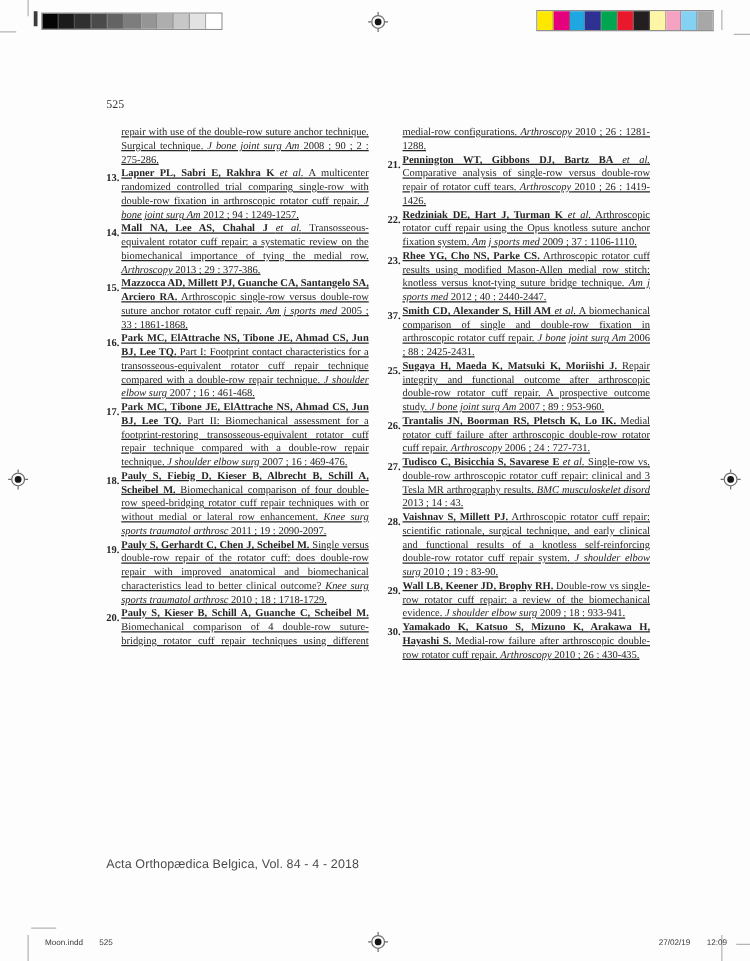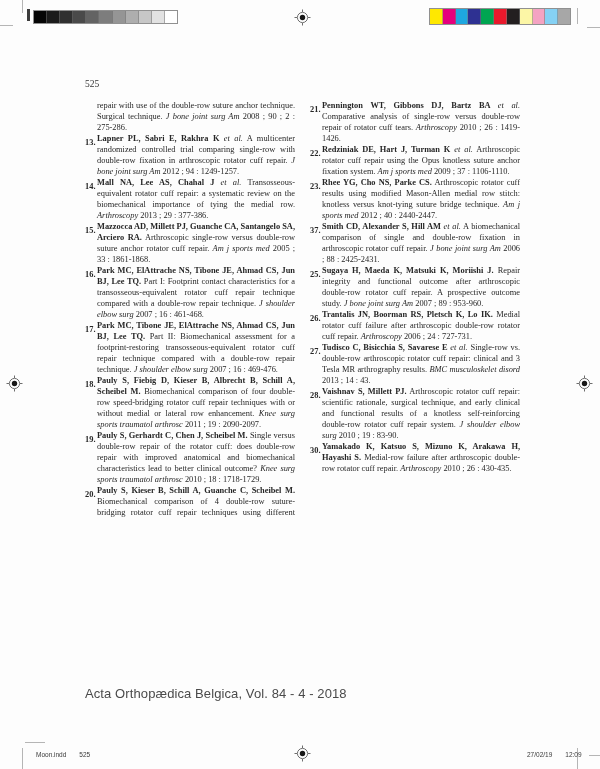--- a/index.html
+++ b/index.html
@@ -30,40 +30,40 @@
   #page-header { position:absolute; left:85px; top:79px; width:435px; height:14px; }
   #page-number { position:absolute; left:0; top:0; font-size:9.5px; color:#333; }
   #running-head {
     position:absolute; left:0; right:0; top:2px;
     text-align:center; font-size:7.3px; letter-spacing:1px; color:#3d3d3d;
   }
 
   
   #ref-columns {
     position:absolute; left:85px; top:100px; width:435px;
-    display:flex; gap:15px;
+    display:flex; gap:15px;text-decoration:underline;
   }
   .ref-col { width:210px; }
   .ref {
     position:relative; padding-left:12px;
     font-size:8.4px; line-height:11px;
     text-align:justify; text-justify:inter-word;
     color:#262626;
   }
   .ref .num { position:absolute; left:0; top:4px; font-weight:bold; }
   .seg-bold { font-weight:bold; }
   .seg-italic { font-style:italic; }
   
   .ref-col.left .ref:last-child { text-align-last:justify; }
 
   
   #journal-footer {
     position:absolute; left:85px; top:686px;
     font-family:"Liberation Sans", sans-serif;
-    font-size:13px; color:#4a4a4a; letter-spacing:.1px;
+    font-size:10px; color:#4a4a4a; letter-spacing:.1px;
   }
 
   
   .slug {
     position:absolute; top:751px;
     font-family:"Liberation Sans", sans-serif;
     font-size:6.5px; color:#3a3a3a;
     display:flex; gap:13px; white-space:pre;
   }
   #slug-left  { left:36px; }
@@ -160,28 +160,30 @@
       <div class="ref"><span class="num">13.</span><span class="seg-bold">Lapner PL, Sabri E, Rakhra K </span><span class="seg-italic">et al.</span><span class="seg-normal"> A multicenter randomized controlled trial comparing single-row with double-row fixation in arthroscopic rotator cuff repair. </span><span class="seg-italic">J bone joint surg Am</span><span class="seg-normal"> 2012 ; 94 : 1249-1257.</span></div>
       <div class="ref"><span class="num">14.</span><span class="seg-bold">Mall NA, Lee AS, Chahal J </span><span class="seg-italic">et al.</span><span class="seg-normal"> Transosseous-equivalent rotator cuff repair: a systematic review on the biomechanical importance of tying the medial row. </span><span class="seg-italic">Arthroscopy</span><span class="seg-normal"> 2013 ; 29 : 377-386.</span></div>
       <div class="ref"><span class="num">15.</span><span class="seg-bold">Mazzocca AD, Millett PJ, Guanche CA, Santangelo SA, Arciero RA.</span><span class="seg-normal"> Arthroscopic single-row versus double-row suture anchor rotator cuff repair. </span><span class="seg-italic">Am j sports med</span><span class="seg-normal"> 2005 ; 33 : 1861-1868.</span></div>
       <div class="ref"><span class="num">16.</span><span class="seg-bold">Park MC, ElAttrache NS, Tibone JE, Ahmad CS, Jun BJ, Lee TQ.</span><span class="seg-normal"> Part I: Footprint contact characteristics for a transosseous-equivalent rotator cuff repair technique compared with a double-row repair technique. </span><span class="seg-italic">J shoulder elbow surg</span><span class="seg-normal"> 2007 ; 16 : 461-468.</span></div>
       <div class="ref"><span class="num">17.</span><span class="seg-bold">Park MC, Tibone JE, ElAttrache NS, Ahmad CS, Jun BJ, Lee TQ.</span><span class="seg-normal"> Part II: Biomechanical assessment for a footprint-restoring transosseous-equivalent rotator cuff repair technique compared with a double-row repair technique. </span><span class="seg-italic">J shoulder elbow surg</span><span class="seg-normal"> 2007 ; 16 : 469-476.</span></div>
       <div class="ref"><span class="num">18.</span><span class="seg-bold">Pauly S, Fiebig D, Kieser B, Albrecht B, Schill A, Scheibel M.</span><span class="seg-normal"> Biomechanical comparison of four double-row speed-bridging rotator cuff repair techniques with or without medial or lateral row enhancement. </span><span class="seg-italic">Knee surg sports traumatol arthrosc</span><span class="seg-normal"> 2011 ; 19 : 2090-2097.</span></div>
       <div class="ref"><span class="num">19.</span><span class="seg-bold">Pauly S, Gerhardt C, Chen J, Scheibel M.</span><span class="seg-normal"> Single versus double-row repair of the rotator cuff: does double-row repair with improved anatomical and biomechanical characteristics lead to better clinical outcome? </span><span class="seg-italic">Knee surg sports traumatol arthrosc</span><span class="seg-normal"> 2010 ; 18 : 1718-1729.</span></div>
       <div class="ref"><span class="num">20.</span><span class="seg-bold">Pauly S, Kieser B, Schill A, Guanche C, Scheibel M.</span><span class="seg-normal"> Biomechanical comparison of 4 double-row suture-bridging rotator cuff repair techniques using different</span></div>
     </div>
   <div class="ref-col right">
+      <div class="ref"><span class="seg-normal">medial-row configurations. </span><span class="seg-italic">Arthroscopy</span><span class="seg-normal"> 2010 ; 26 : 1281-1288.</span></div>
       <div class="ref"><span class="num">21.</span><span class="seg-bold">Pennington WT, Gibbons DJ, Bartz BA </span><span class="seg-italic">et al.</span><span class="seg-normal"> Comparative analysis of single-row versus double-row repair of rotator cuff tears. </span><span class="seg-italic">Arthroscopy</span><span class="seg-normal"> 2010 ; 26 : 1419-1426.</span></div>
       <div class="ref"><span class="num">22.</span><span class="seg-bold">Redziniak DE, Hart J, Turman K </span><span class="seg-italic">et al.</span><span class="seg-normal"> Arthroscopic rotator cuff repair using the Opus knotless suture anchor fixation system. </span><span class="seg-italic">Am j sports med</span><span class="seg-normal"> 2009 ; 37 : 1106-1110.</span></div>
       <div class="ref"><span class="num">23.</span><span class="seg-bold">Rhee YG, Cho NS, Parke CS.</span><span class="seg-normal"> Arthroscopic rotator cuff results using modified Mason-Allen medial row stitch: knotless versus knot-tying suture bridge technique. </span><span class="seg-italic">Am j sports med</span><span class="seg-normal"> 2012 ; 40 : 2440-2447.</span></div>
       <div class="ref"><span class="num">37.</span><span class="seg-bold">Smith CD, Alexander S, Hill AM </span><span class="seg-italic">et al.</span><span class="seg-normal"> A biomechanical comparison of single and double-row fixation in arthroscopic rotator cuff repair. </span><span class="seg-italic">J bone joint surg Am</span><span class="seg-normal"> 2006 ; 88 : 2425-2431.</span></div>
       <div class="ref"><span class="num">25.</span><span class="seg-bold">Sugaya H, Maeda K, Matsuki K, Moriishi J.</span><span class="seg-normal"> Repair integrity and functional outcome after arthroscopic double-row rotator cuff repair. A prospective outcome study. </span><span class="seg-italic">J bone joint surg Am</span><span class="seg-normal"> 2007 ; 89 : 953-960.</span></div>
       <div class="ref"><span class="num">26.</span><span class="seg-bold">Trantalis JN, Boorman RS, Pletsch K, Lo IK.</span><span class="seg-normal"> Medial rotator cuff failure after arthroscopic double-row rotator cuff repair. </span><span class="seg-italic">Arthroscopy</span><span class="seg-normal"> 2006 ; 24 : 727-731.</span></div>
       <div class="ref"><span class="num">27.</span><span class="seg-bold">Tudisco C, Bisicchia S, Savarese E </span><span class="seg-italic">et al.</span><span class="seg-normal"> Single-row vs. double-row arthroscopic rotator cuff repair: clinical and 3 Tesla MR arthrography results. </span><span class="seg-italic">BMC musculoskelet disord</span><span class="seg-normal"> 2013 ; 14 : 43.</span></div>
       <div class="ref"><span class="num">28.</span><span class="seg-bold">Vaishnav S, Millett PJ.</span><span class="seg-normal"> Arthroscopic rotator cuff repair: scientific rationale, surgical technique, and early clinical and functional results of a knotless self-reinforcing double-row rotator cuff repair system. </span><span class="seg-italic">J shoulder elbow surg</span><span class="seg-normal"> 2010 ; 19 : 83-90.</span></div>
+      <div class="ref"><span class="num">29.</span><span class="seg-bold">Wall LB, Keener JD, Brophy RH.</span><span class="seg-normal"> Double-row vs single-row rotator cuff repair: a review of the biomechanical evidence. </span><span class="seg-italic">J shoulder elbow surg</span><span class="seg-normal"> 2009 ; 18 : 933-941.</span></div>
       <div class="ref"><span class="num">30.</span><span class="seg-bold">Yamakado K, Katsuo S, Mizuno K, Arakawa H, Hayashi S.</span><span class="seg-normal"> Medial-row failure after arthroscopic double-row rotator cuff repair. </span><span class="seg-italic">Arthroscopy</span><span class="seg-normal"> 2010 ; 26 : 430-435.</span></div>
     </div>
 </div>
 
 <div id="journal-footer">Acta Orthopædica Belgica, Vol. 84 - 4 - 2018</div>
 
 <div id="slug-left" class="slug">
   <span>Moon.indd</span>
   <span>525</span>
 </div>

